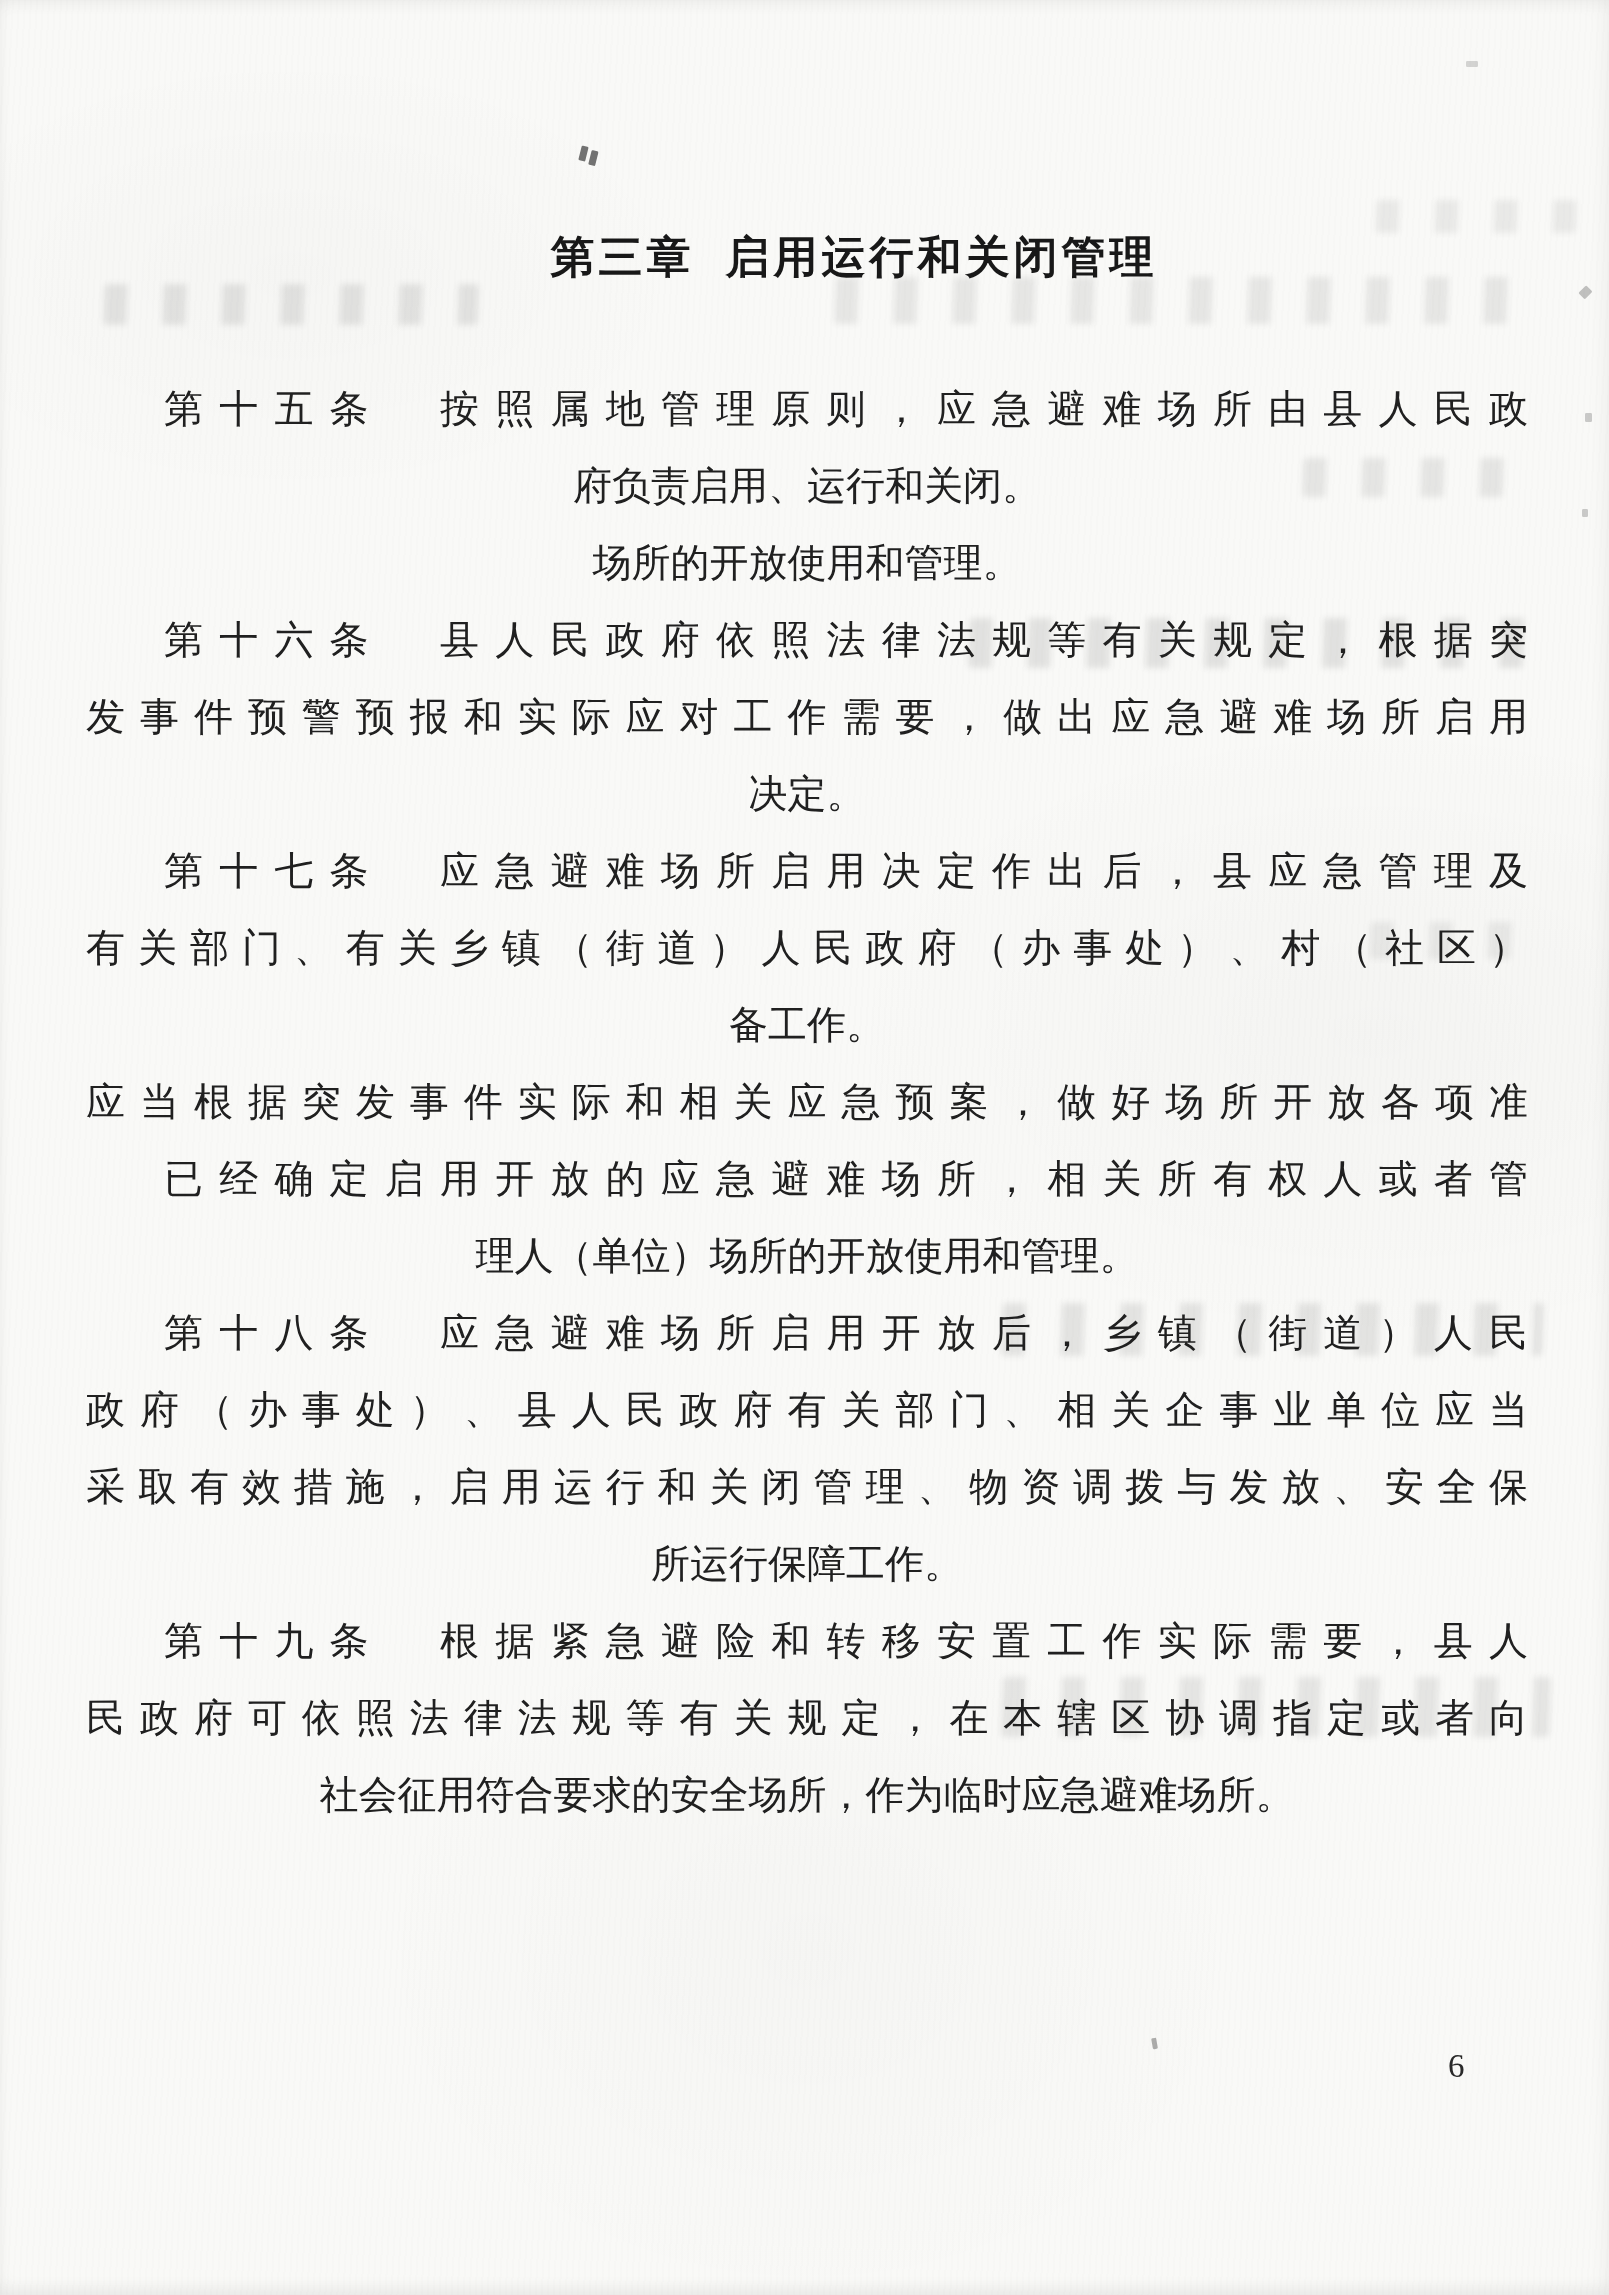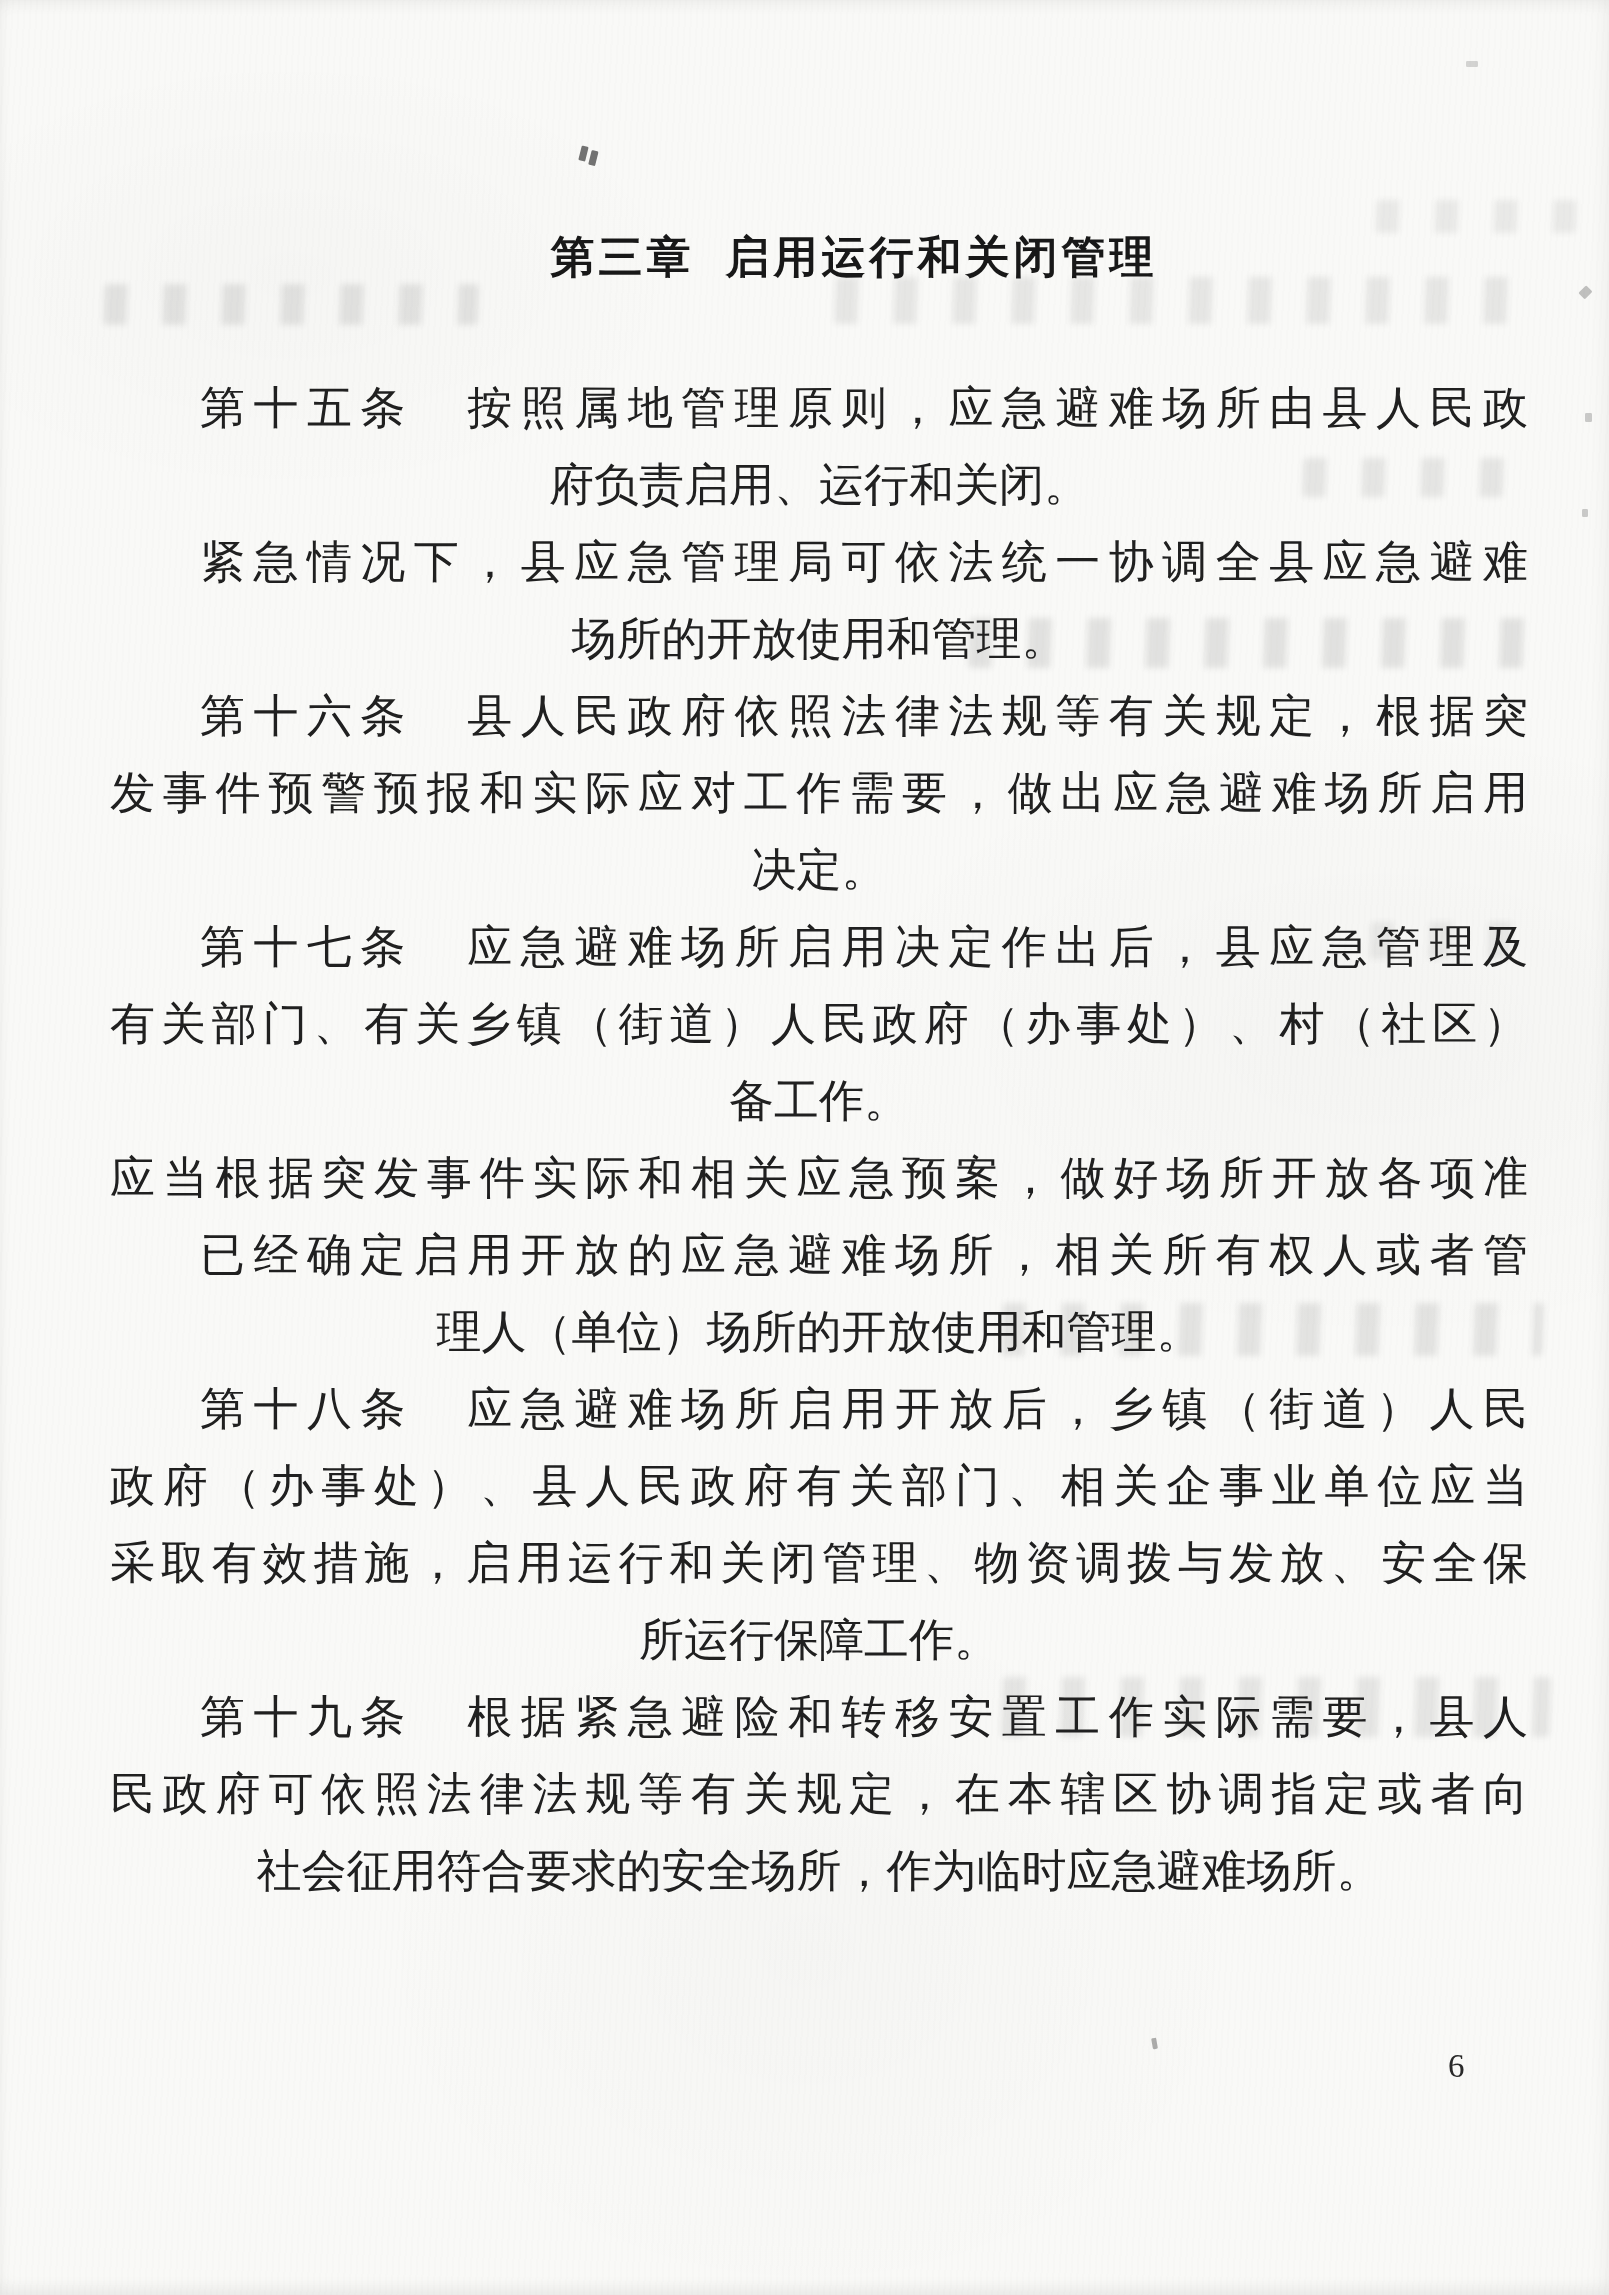--- a/index.html
+++ b/index.html
@@ -32,25 +32,24 @@
     line-height:73px;
     text-align:center;
     letter-spacing:4px;
     word-spacing:14.7px;
     color:#181818;
     transform:translateX(47px);
   }
   .line{
     height:77px;
     line-height:77px;
-    font-size:45px;
+    font-size:39px;
     white-space:nowrap;
     color:#202020;
     text-rendering:optimizeLegibility;
-    margin-left:24px;
   }
   .line.fill{
     text-align:justify;
     text-align-last:justify;
     text-justify:inter-character;
     white-space:normal;
     overflow:hidden;
   }
   .line.end{ text-align:center; }
   .line.ind{ text-indent:2em; }
@@ -97,21 +96,20 @@
   <div class="speck" style="left:1582px;top:509px;width:6px;height:8px;opacity:.25;"></div>
   <div class="speck" style="left:1466px;top:61px;width:12px;height:6px;opacity:.2;"></div>
   <div class="speck" style="left:1152px;top:2038px;width:5.3px;height:10.7px;opacity:.4;transform:rotate(-10deg);"></div>
 
   <div class="content">
     <h1 class="title">第三章 启用运行和关闭管理</h1>
 
     <div class="line ind fill">第十五条　按照属地管理原则，应急避难场所由县人民政</div>
     <div class="line end">府负责启用、运行和关闭。</div>
 
-    <div class="line ind fill">紧急情况下，县应急管理局可依法统一协调全县应急避难</div>
     <div class="line end">场所的开放使用和管理。</div>
 
     <div class="line ind fill">第十六条　县人民政府依照法律法规等有关规定，根据突</div>
     <div class="line fill">发事件预警预报和实际应对工作需要，做出应急避难场所启用</div>
     <div class="line end">决定。</div>
 
     <div class="line ind fill">第十七条　应急避难场所启用决定作出后，县应急管理及</div>
     <div class="line fill">有关部门、有关乡镇（街道）人民政府（办事处）、村（社区）</div>
     <div class="line end">备工作。</div>
     <div class="line fill">应当根据突发事件实际和相关应急预案，做好场所开放各项准</div>

